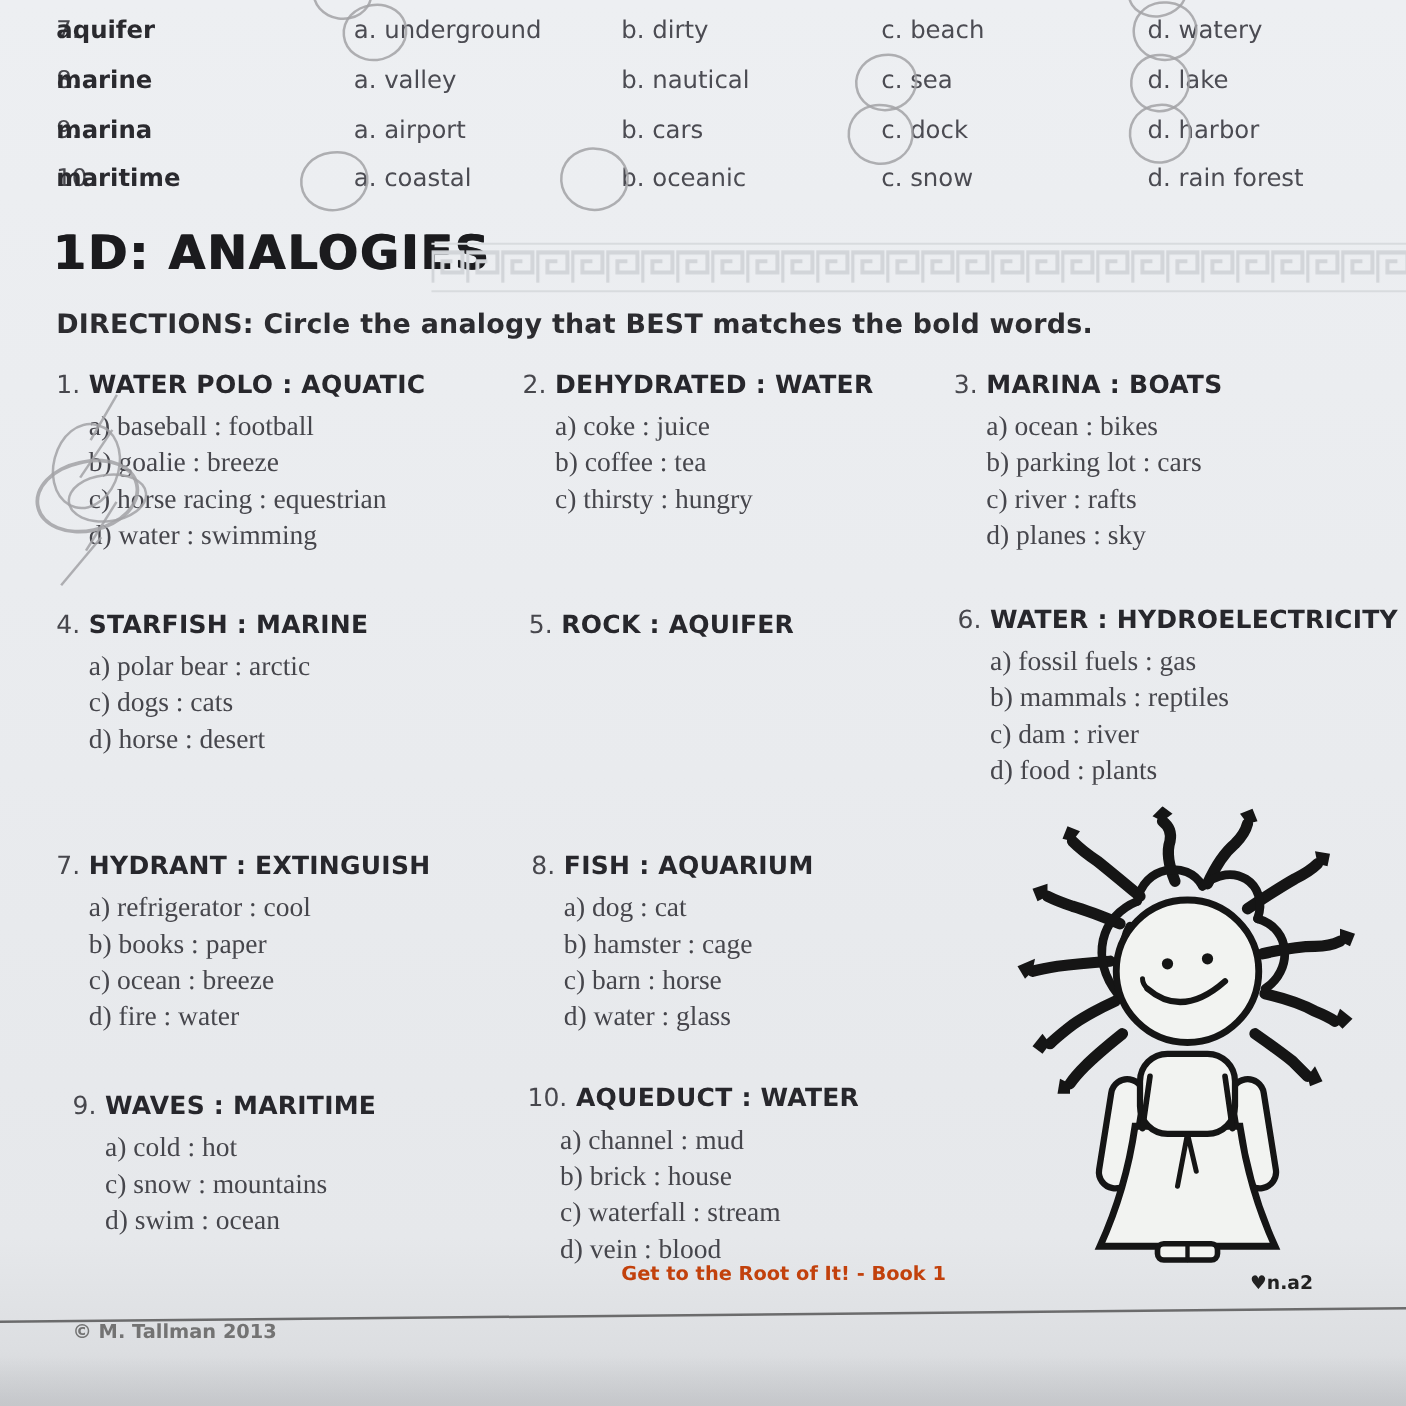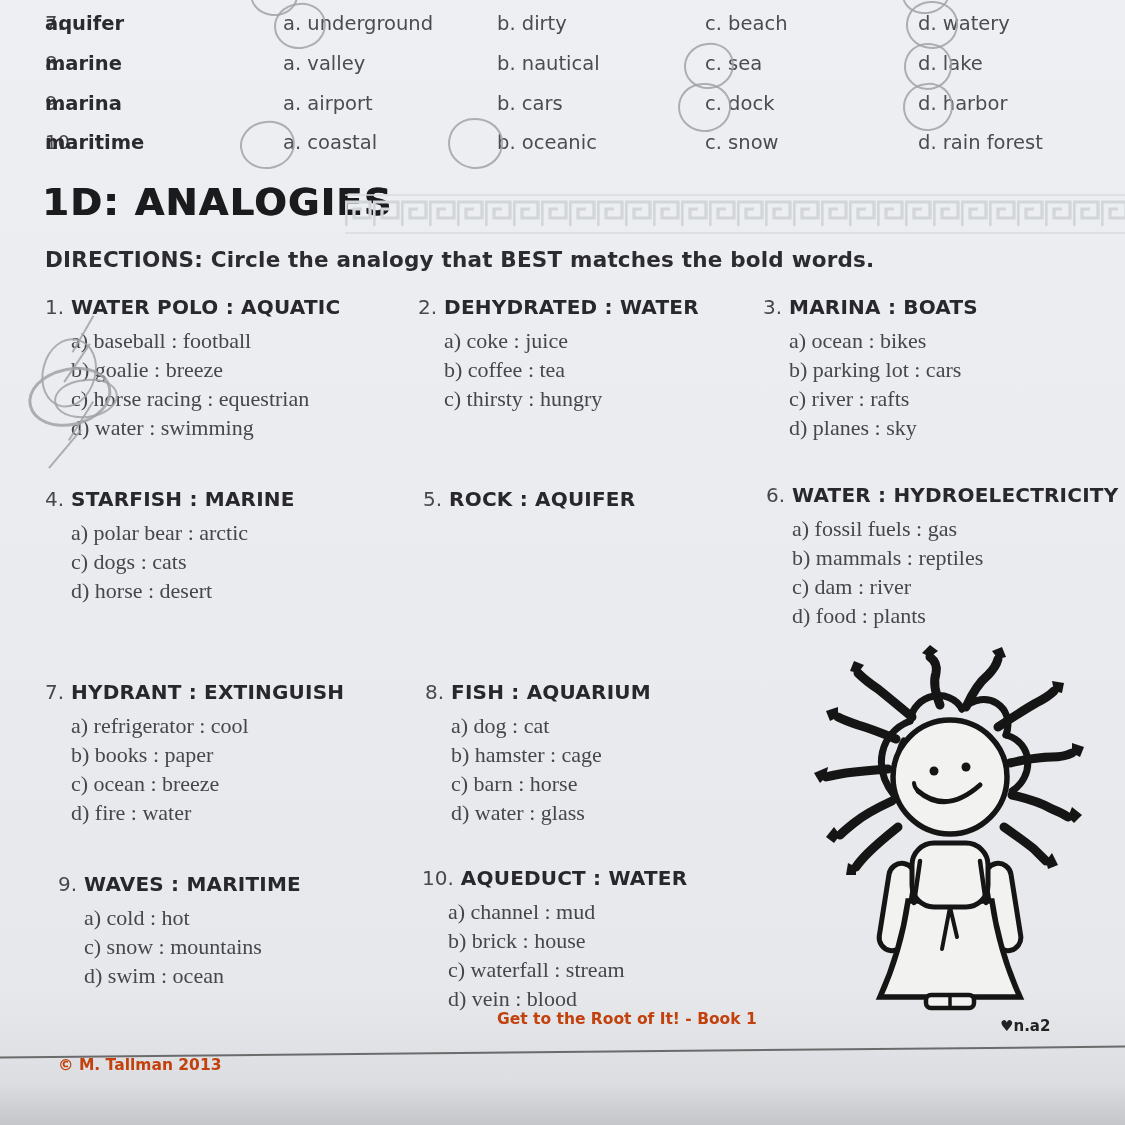--- a/index.html
+++ b/index.html
@@ -28,21 +28,21 @@
   .directions{position:absolute;left:45px;top:247px;font-size:21.5px;font-weight:600;color:#2c2c30;letter-spacing:.2px;}
   
   .q{position:absolute;white-space:nowrap;}
   .q-head{font-size:20px;color:#2e2e33;}
   .q-head .qnum{font-weight:400;color:#47474d;margin-right:7px;}
   .q-head .qpair{font-weight:700;color:#27272c;letter-spacing:.2px;}
   .q-opts{margin:7px 0 0 26px;}
   .q-opts .opt{font-size:22px;line-height:29px;color:#46464c;font-family:Liberation Serif, serif;}
   
   .rule{position:absolute;left:-6px;top:1051px;width:1140px;border-top:2px solid #4e4e4e;transform:rotate(-0.55deg);opacity:.8;}
-  .foot-left{position:absolute;left:58px;top:1056px;font-size:15.5px;font-weight:600;color:#c2410c;}
+  .foot-left{position:absolute;left:58px;top:1056px;font-size:15.5px;font-weight:600;color:#737373;}
   .foot-right{position:absolute;left:497px;top:1010px;font-size:15.5px;font-weight:600;color:#c2410c;}
   .signature{position:absolute;left:1000px;top:997px;font-size:15px;font-weight:700;color:#222;margin-top:20px;}
   .medusa{position:absolute;left:800px;top:645px;}
   .photo-edge{position:absolute;left:0;bottom:0;width:1125px;height:40px;
     background:linear-gradient(180deg,rgba(190,192,196,0) 0%,rgba(180,182,186,.45) 100%);}
 </style>
 </head>
 <body>
 
 <div class="page">

